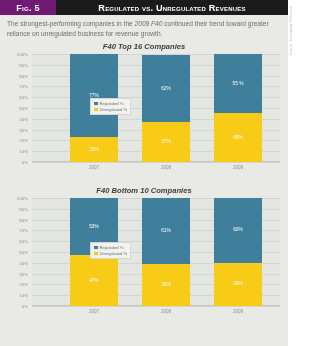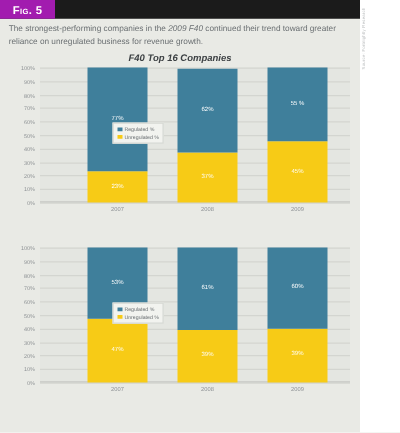--- a/index.html
+++ b/index.html
@@ -14,22 +14,22 @@
     width:300px;height:346px;
     background:#e9eae5;
     box-sizing:border-box;
   }
   
   .header{
     position:absolute;left:0;top:0;width:288px;height:15px;
     background:#1b1b1b;
   }
   .figtag{
-    position:absolute;left:0;top:0;width:44px;height:15px;
-    background:#a21caf;
+    position:absolute;left:0;top:0;width:56px;height:15px;
+    background:#701a75;
     color:#ffffff;
     font-size:9px;font-weight:bold;
     letter-spacing:0.3px;
     display:flex;align-items:center;justify-content:center;
     font-variant:small-caps;
   }
   .htitle{
     position:absolute;left:56px;top:0;width:232px;height:15px;
     color:#ffffff;
     font-size:9.2px;font-weight:bold;
@@ -126,20 +126,21 @@
   .sw-unreg{background:#f7cb16;}
   .ltext{font-size:4.2px;color:#6a6f72;white-space:nowrap;}
 </style>
 </head>
 <body>
 
 <div class="page">
 
   <div class="header">
     <div class="figtag">Fig. 5</div>
+    <div class="htitle">Regulated vs. Unregulated Revenues</div>
   </div>
 
   <div class="caption">
     <span>The strongest-performing companies in the </span><span class="it">2009 F40</span><span> continued their trend toward greater reliance on unregulated business for revenue growth.</span>
   </div>
 
   <div class="rail">
     <div class="railtext">Source: Fortnightly Research</div>
   </div>
 
@@ -203,20 +204,21 @@
           </div>
           <div class="lrow">
             <span class="swatch sw-unreg"></span>
             <span class="ltext">Unregulated %</span>
           </div>
         </div>
       </div>
   </div>
 
   <div class="chart" id="chart1">
+    <div class="ctitle">F40 Bottom 10 Companies</div>
     <div class="plot">
         <div class="gridline" style="top: 0px;"></div>
         <div class="ytick" style="top: 0px;">100%</div>
         <div class="gridline" style="top: 11px;"></div>
         <div class="ytick" style="top: 11px;">90%</div>
         <div class="gridline" style="top: 22px;"></div>
         <div class="ytick" style="top: 22px;">80%</div>
         <div class="gridline" style="top: 32px;"></div>
         <div class="ytick" style="top: 32px;">70%</div>
         <div class="gridline" style="top: 43px;"></div>

